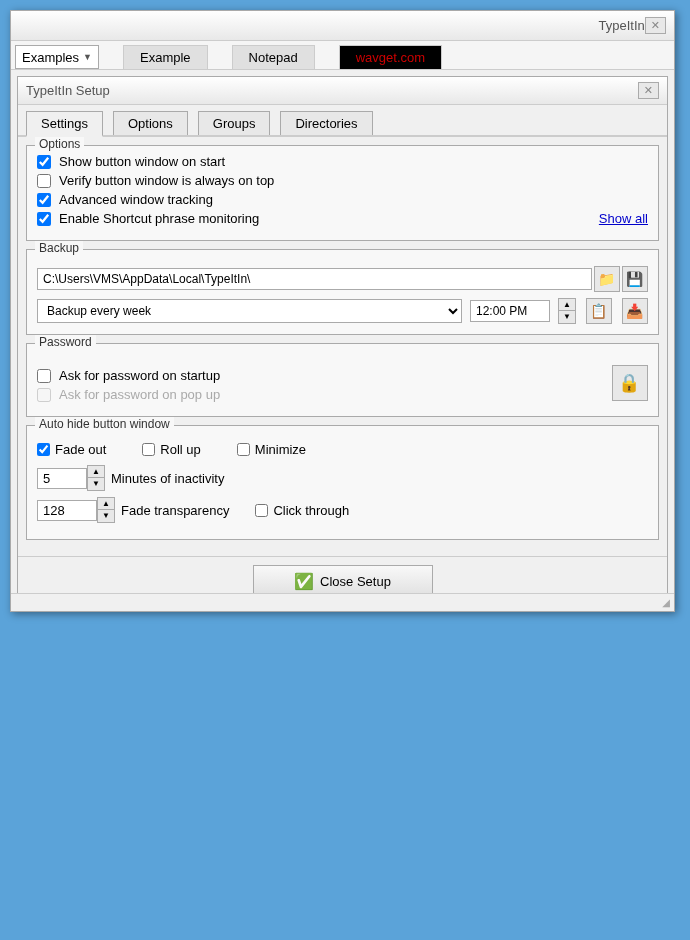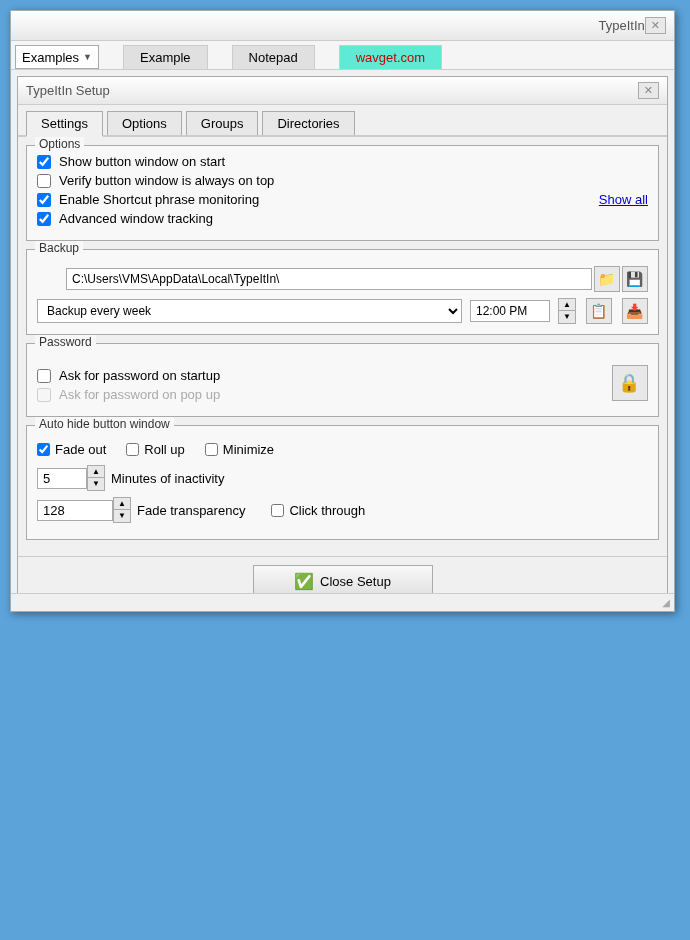--- a/index.html
+++ b/index.html
@@ -73,21 +73,21 @@
       padding: 4px 16px;
       border: 1px solid #ccc;
       border-bottom: none;
       background: #e0e0e0;
       cursor: pointer;
       font-size: 13px;
       margin-left: 16px;
     }
     .toolbar-tab.active-link {
       color: #cc0000;
-      background: #5eead4;
+      background: #000000;
     }
 
     
     .setup-window {
       margin: 6px 6px 4px 6px;
       background: #f0f0f0;
       border: 1px solid #aaa;
     }
 
     .setup-title-bar {
@@ -118,21 +118,21 @@
       border-bottom: 2px solid #ccc;
       background: #f0f0f0;
     }
     .tab-item {
       padding: 4px 14px;
       border: 1px solid #aaa;
       border-bottom: none;
       background: #e8e8e8;
       cursor: pointer;
       font-size: 13px;
-      margin-right: 4px;
+      margin-right: 10px;
     }
     .tab-item.active {
       background: #f0f0f0;
       border-bottom: 2px solid #f0f0f0;
       margin-bottom: -2px;
       font-weight: normal;
     }
 
     
     .main-content {
@@ -178,21 +178,20 @@
       margin-left: auto;
       font-size: 13px;
     }
 
     
     .backup-path-row {
       display: flex;
       align-items: center;
       margin-bottom: 6px;
       margin-top: 8px;
-      margin-left: 29px;
     }
     .backup-path-input {
       flex: 1;
       border: 1px solid #aaa;
       padding: 3px 5px;
       font-size: 12px;
       background: #fff;
     }
     .icon-btn {
       width: 26px;
@@ -259,21 +258,21 @@
       align-items: center;
       justify-content: center;
       font-size: 18px;
       margin-left: auto;
     }
 
     
     .autohide-row1 {
       display: flex;
       align-items: center;
-      gap: 20px;
+      gap: 36px;
       margin-top: 8px;
       margin-bottom: 8px;
     }
     .autohide-option {
       display: flex;
       align-items: center;
       gap: 5px;
     }
     .spinner-row {
       display: flex;
@@ -284,21 +283,21 @@
     .spinner-input {
       border: 1px solid #aaa;
       background: #fff;
       padding: 2px 5px;
       font-size: 13px;
     }
     .spinner-input.small {
       width: 50px;
     }
     .spinner-input.medium {
-      width: 76px;
+      width: 60px;
     }
     .spinner-group {
       display: flex;
       align-items: center;
     }
 
     
     .bottom-bar {
       padding: 8px;
       display: flex;
@@ -402,26 +401,26 @@
         <div class="checkbox-row">
           <input type="checkbox" checked="" style="">
           <span class="checkbox-label">Show button window on start</span>
         </div>
         <div class="checkbox-row">
           <input type="checkbox" style="">
           <span class="checkbox-label">Verify button window is always on top</span>
         </div>
         <div class="checkbox-row">
           <input type="checkbox" checked="" style="">
+          <span class="checkbox-label">Advanced window tracking</span>
+        </div>
+        <div class="checkbox-row">
+          <input type="checkbox" checked="" style="">
           <span class="checkbox-label">Enable Shortcut phrase monitoring</span>
           <a class="show-all-link">Show all</a>
-        </div>
-        <div class="checkbox-row">
-          <input type="checkbox" checked="" style="">
-          <span class="checkbox-label">Advanced window tracking</span>
         </div>
       </div>
 
       <div class="section-group">
         <span class="section-label">Backup</span>
 
         <div class="backup-path-row">
           <input type="text" class="backup-path-input" value="C:\Users\VMS\AppData\Local\TypeItIn\" style="">
           <button class="icon-btn" title="Browse folder">
             <span>📁</span>

